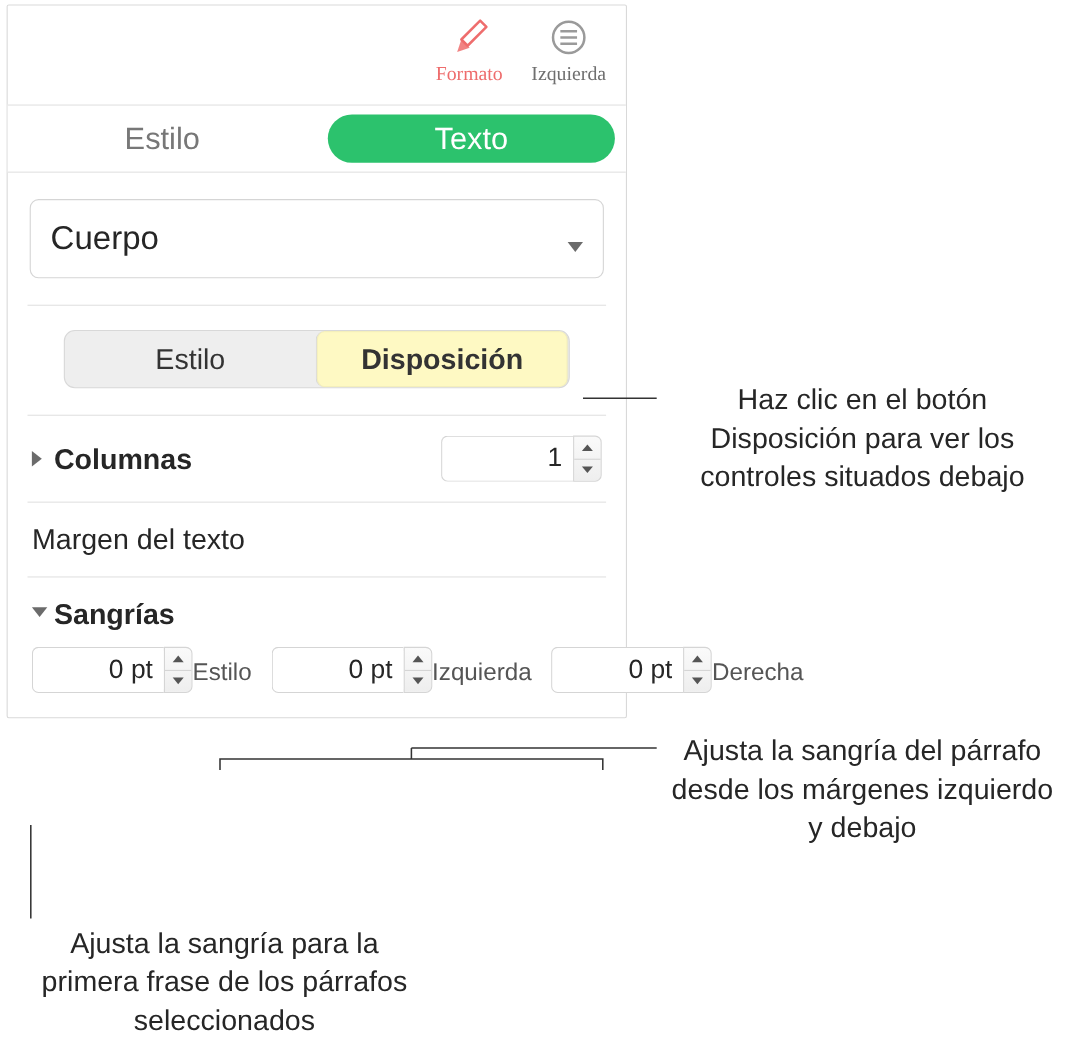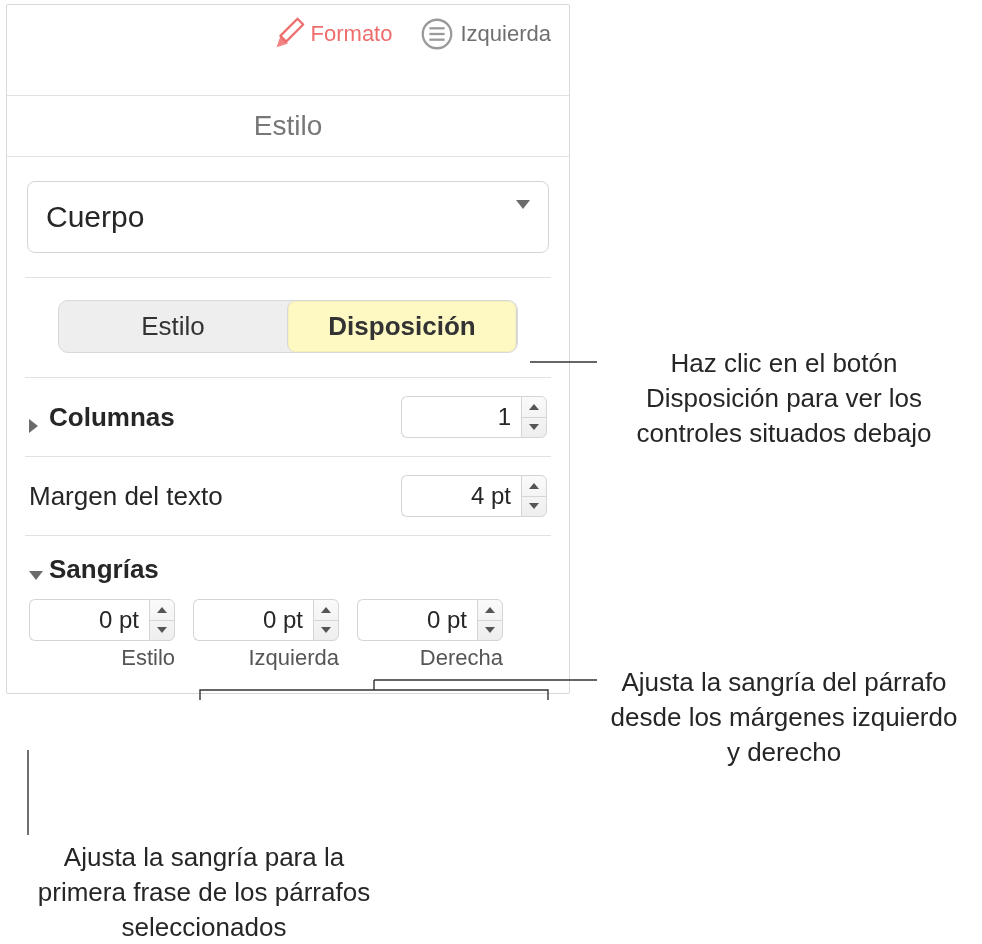--- a/index.html
+++ b/index.html
@@ -40,25 +40,26 @@
   .toolbar {
     display: flex;
     gap: 26px;
     height: 90px;
     align-items: flex-start;
     justify-content: flex-end;
     padding: 10px 18px 0 0;
   }
   .tb-item {
     display: flex;
-    flex-direction: row;
+    flex-direction: column;
     align-items: center;
     gap: 4px;
     color: var(--muted);
-    font-size: 22px;
+    font-size: 18px;
+    font-family: Liberation Serif, serif;
   }
   .tb-item.active { color: #ee6d6d; }
   .tb-icon {
     width: 38px; height: 38px;
     display: flex; align-items: center; justify-content: center;
   }
   .tb-icon svg { display:block; }
   .tabs {
     display: flex;
     align-items: center;
@@ -97,21 +98,21 @@
   .rule {
     height: 1px;
     background: var(--rule);
     margin: 0 -2px;
   }
   .style-dropdown {
     border: 1px solid var(--input-border);
     border-radius: 8px;
     padding: 18px 18px;
     display: flex;
-    align-items: flex-start;
+    align-items: flex-end;
     justify-content: space-between;
     font-size: 30px;
     color: var(--text);
     margin-bottom: 24px;
   }
   .seg {
     width: 460px;
     margin: 22px auto 24px;
     background: var(--seg-bg);
     border: 1px solid #d8d8d8;
@@ -135,21 +136,21 @@
     box-shadow: 0 0 0 1px rgba(0,0,0,0.04) inset;
   }
   .row {
     display: flex;
     align-items: center;
     justify-content: space-between;
     padding: 18px 2px;
   }
   .row .label {
     display: flex;
-    align-items: flex-end;
+    align-items: center;
     gap: 6px;
     font-size: 26px;
   }
   .row .label.bold { font-weight: 600; }
   .chevron {
     width: 14px; height: 14px;
     display: inline-block;
   }
   .chevron.right::before {
     content: "";
@@ -208,22 +209,22 @@
   .tri-up   { border-bottom: 6px solid #555; }
   .tri-down { border-top: 6px solid #555; }
 
   .indent-row {
     display: flex;
     gap: 18px;
     padding: 14px 2px 6px;
   }
   .indent-col {
     display: flex;
-    flex-direction: column;
-    align-items: flex-end;
+    flex-direction: row;
+    align-items: center;
   }
   .indent-col .sub {
     font-size: 22px;
     color: #555;
     margin-top: 4px;
   }
 
   
   .callout {
     position: absolute;
@@ -270,20 +271,24 @@
           </svg>
         </span>
         <span>Izquierda</span>
       </div>
     </div>
 
     <div class="tabs">
       <div class="tab">
         <span>Estilo</span>
       </div>
+      <div class="tab pill">
+        <span class="pill-bg"></span>
+        <span class="pill-label">Texto</span>
+      </div>
     </div>
 
     <div class="body">
 
       <div class="style-dropdown">
         <span>Cuerpo</span>
         <span class="chevron down"></span>
       </div>
 
       <div class="rule"></div>
@@ -314,31 +319,20 @@
                 <span class="tri-down"></span>
               </div>
           </div>
         </div>
       </div>
 
       <div class="rule"></div>
 
       <div class="row">
         <div class="label">Margen del texto</div>
-        <div class="stepper-field">
-          <input class="num-input" value="4 pt" style="">
-          <div class="stepper">
-            <div class="sbtn">
-                <span class="tri-up"></span>
-              </div>
-            <div class="sbtn">
-                <span class="tri-down"></span>
-              </div>
-          </div>
-        </div>
       </div>
 
       <div class="rule"></div>
 
       <div class="row" style="padding-bottom:0">
         <div class="label bold">
           <span class="chevron down"></span>
           <span>Sangrías</span>
         </div>
       </div>
@@ -387,21 +381,21 @@
             </div>
           </div>
           <span class="sub">Derecha</span>
         </div>
       </div>
 
     </div>
   </div>
 
   <div class="callout" style="left:604px; top:346px;">Haz clic en el botón Disposición para ver los controles situados debajo</div>
-  <div class="callout" style="left:604px; top:665px;">Ajusta la sangría del párrafo desde los márgenes izquierdo y derecho</div>
+  <div class="callout" style="left:604px; top:665px;">Ajusta la sangría del párrafo desde los márgenes izquierdo y debajo</div>
   <div class="callout" style="left:24px;  top:840px;">Ajusta la sangría para la primera frase de los párrafos seleccionados</div>
 
   <svg class="leader" style="left:0;top:0" width="982" height="944">
 
     <line x1="530" y1="362" x2="597" y2="362"></line>
 
     <path d="M200 700 L200 690 L548 690 L548 700"></path>
     <line x1="374" y1="690" x2="374" y2="680"></line>
     <line x1="374" y1="680" x2="597" y2="680"></line>
 

